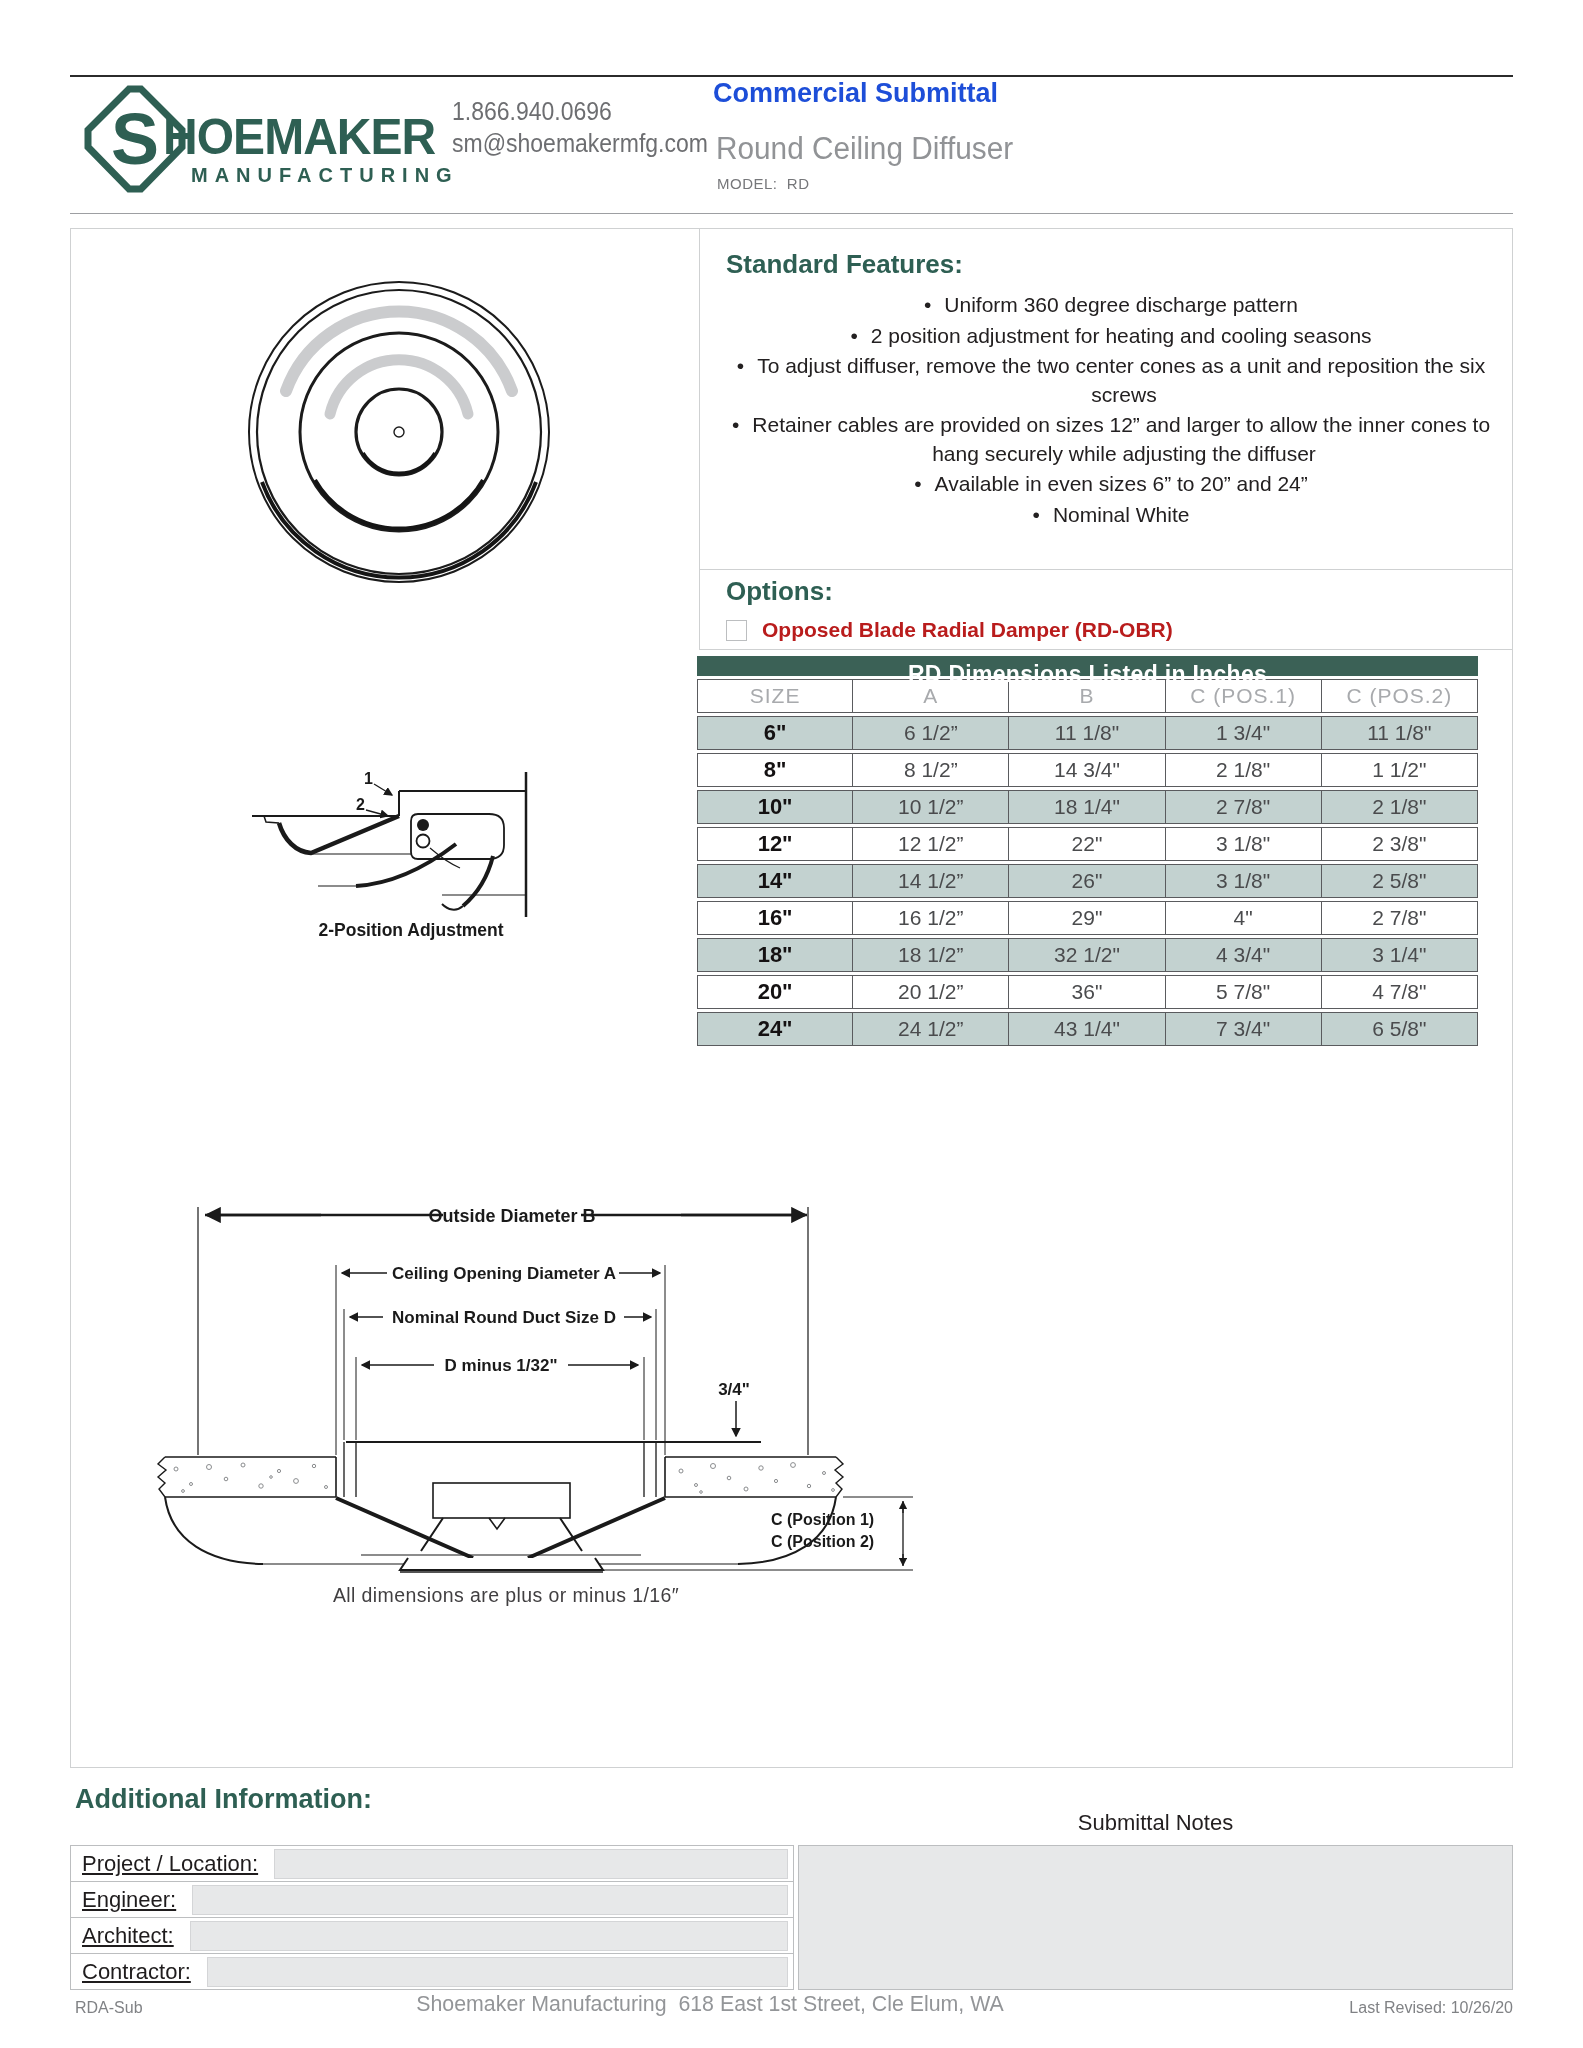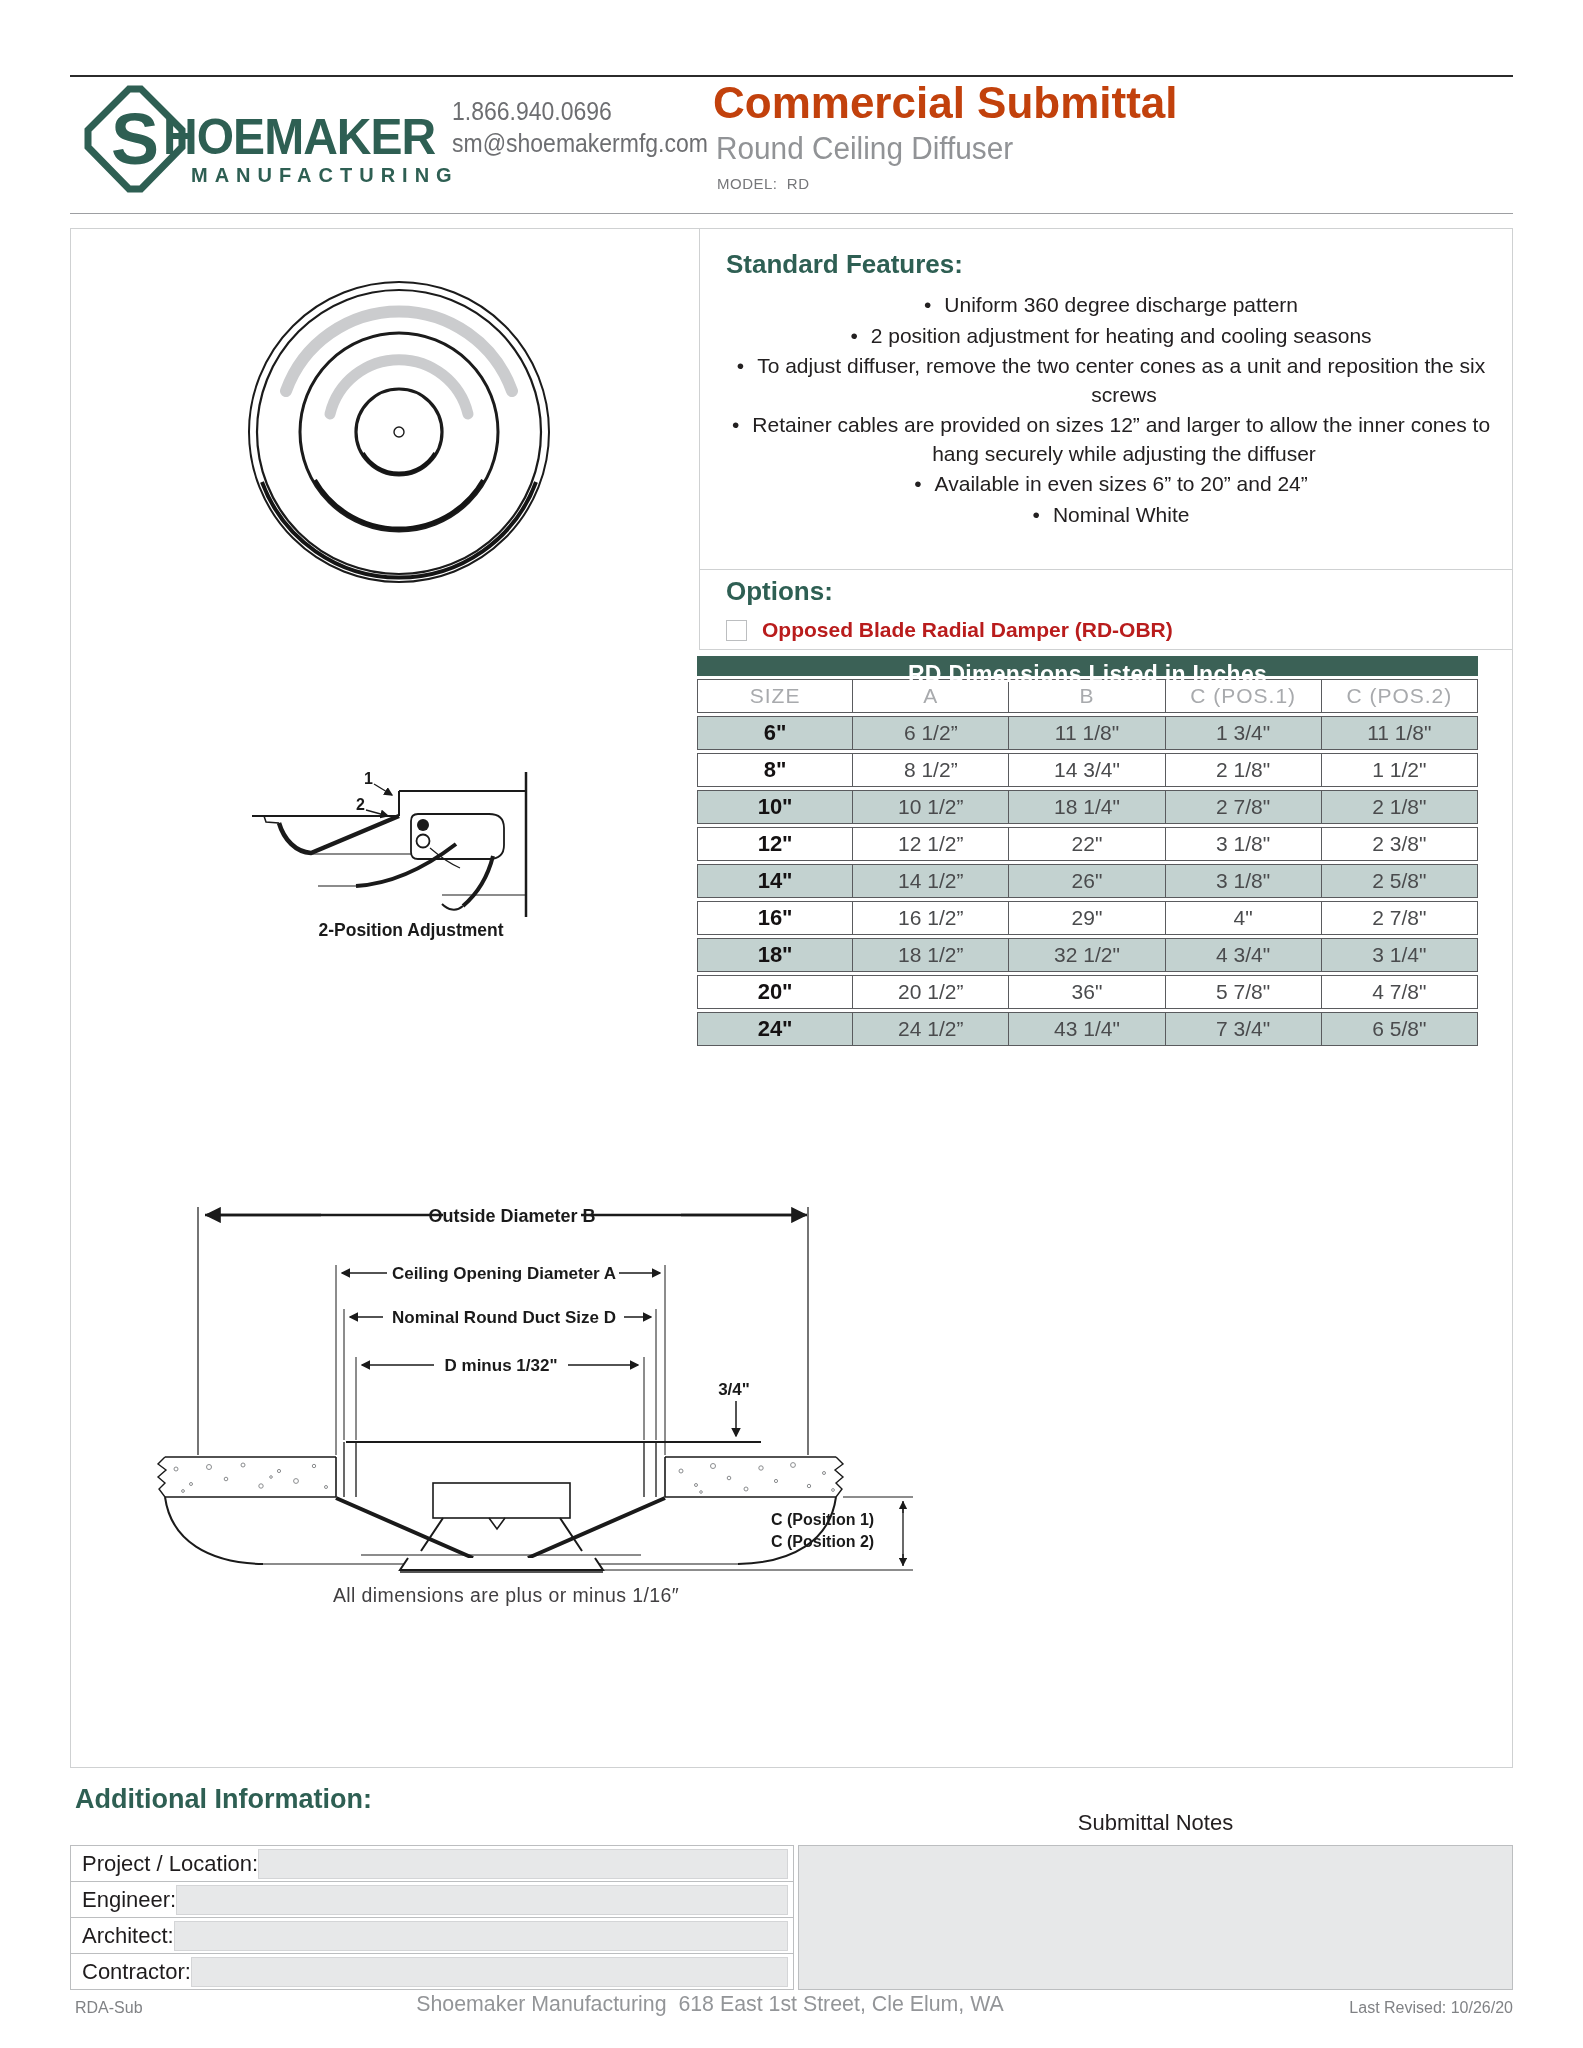--- a/index.html
+++ b/index.html
@@ -5,21 +5,21 @@
   html,body{margin:0;padding:0;background:#ffffff;}
   body{width:1583px;height:2048px;position:relative;font-family:"Liberation Sans",sans-serif;color:#231f20;overflow:hidden;}
   .abs{position:absolute;}
 
   
   .rule-top{left:70px;top:75px;width:1443px;height:2px;background:#2b2b2b;}
   .rule-2{left:70px;top:213px;width:1443px;height:1px;background:#9d9fa2;}
   .brand-rest{left:163px;top:108px;font-size:50px;font-weight:bold;color:#2E5F53;letter-spacing:-1px;transform:scaleX(.96);transform-origin:left;}
   .brand-sub{left:191px;top:164px;font-size:20px;font-weight:bold;color:#2E5F53;letter-spacing:7px;}
   .contact{left:452px;font-size:25px;color:#6d6e71;transform:scaleX(.92);transform-origin:left;white-space:nowrap;}
-  .page-title{left:713px;top:78px;font-size:44px;font-weight:bold;color:#c2410c;}
+  .page-title{left:713px;top:78px;font-size:27px;font-weight:bold;color:#1d4ed8;}
   .page-subtitle{left:716px;top:131px;font-size:31px;color:#919396;transform:scaleX(.96);transform-origin:left;}
   .page-model{left:717px;top:175px;font-size:15px;color:#76777a;letter-spacing:.5px;white-space:pre;}
 
   
   .content-box{left:70px;top:228px;width:1441px;height:1538px;border:1px solid #cfd1d2;}
   .div-v{left:628px;top:0;width:1px;height:421px;background:#cfd1d2;}
   .div-h1{left:628px;top:340px;width:813px;height:1px;background:#cfd1d2;}
   .div-h2{left:628px;top:420px;width:813px;height:1px;background:#cfd1d2;}
 
   .panel-heading{font-size:26px;font-weight:bold;color:#2E5F53;}
@@ -40,21 +40,21 @@
   .dims th:first-child{border-left:1px solid #5A5B5E;}
   .dims td{text-align:center;font-size:21px;color:#4A4B4D;height:30px;border-top:1px solid #5A5B5E;border-bottom:1px solid #5A5B5E;border-right:1px solid #5A5B5E;}
   .dims td:first-child{border-left:1px solid #5A5B5E;font-weight:bold;color:#141112;font-size:22px;}
   .dims tbody tr:nth-child(odd) td{background:#C3D2D0;}
 
   
   .addl-head{left:75px;top:1784px;font-size:27px;font-weight:bold;color:#2E5F53;}
   .info-box{left:70px;top:1845px;width:722px;border:1px solid #bcbec0;background:#fff;}
   .info-row{height:35px;border-bottom:1px solid #bcbec0;display:flex;align-items:center;background:#fff;}
   .info-row:last-child{border-bottom:none;}
-  .info-label{font-size:22px;color:#1f1c1d;padding:0 0 0 11px;white-space:nowrap;}
+  .info-label{font-size:22px;color:#1f1c1d;padding:0 16px 0 11px;white-space:nowrap;text-decoration:underline;}
   .info-input{flex:1;height:28px;background:#E7E8E9;border:1px solid #d4d5d7;margin-right:5px;}
   .notes-title{left:798px;top:1810px;width:715px;text-align:center;font-size:22px;color:#231f20;}
   .notes-box{left:798px;top:1845px;width:713px;height:143px;background:#E7E8E9;border:1px solid #bcbec0;}
 
   
   .foot-code{left:75px;top:1999px;font-size:16px;color:#808285;}
   .foot-center{left:70px;top:1991px;width:1280px;text-align:center;font-size:22px;color:#939598;white-space:pre;transform:scaleX(.97);transform-origin:center;}
   .foot-rev{right:70px;top:1999px;font-size:16px;color:#808285;}
 
   svg text{font-family:"Liberation Sans",sans-serif;}

